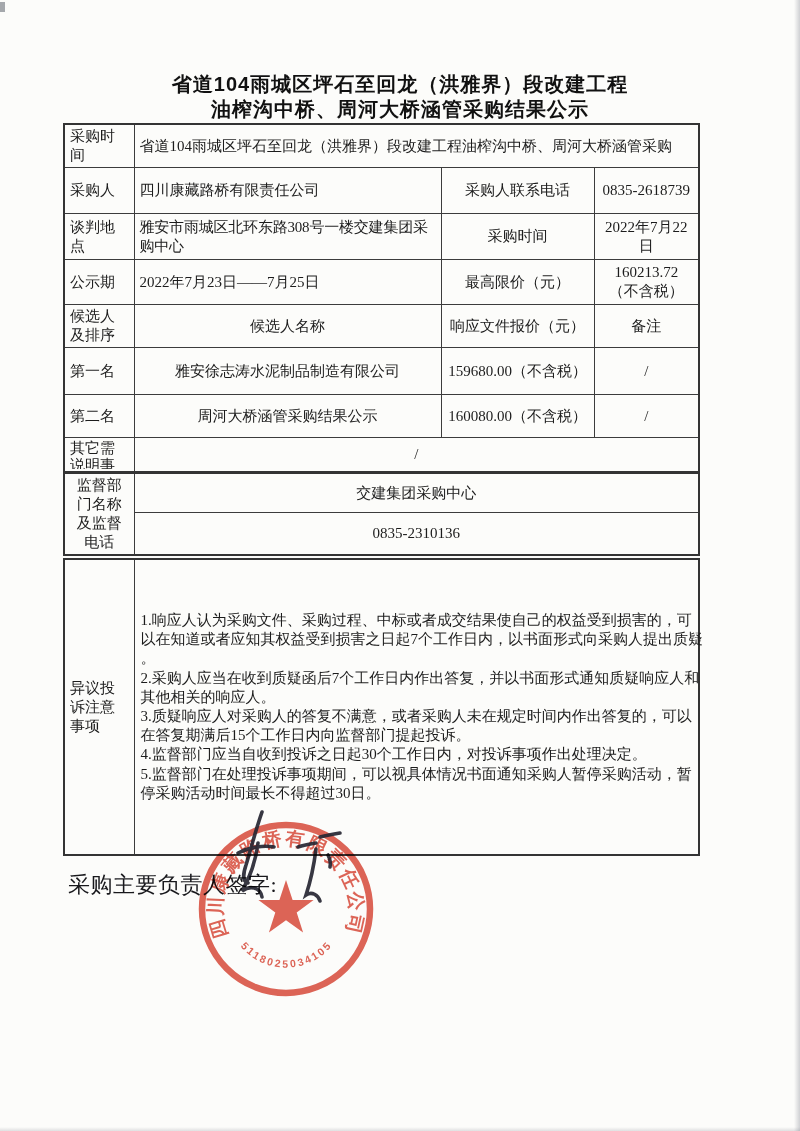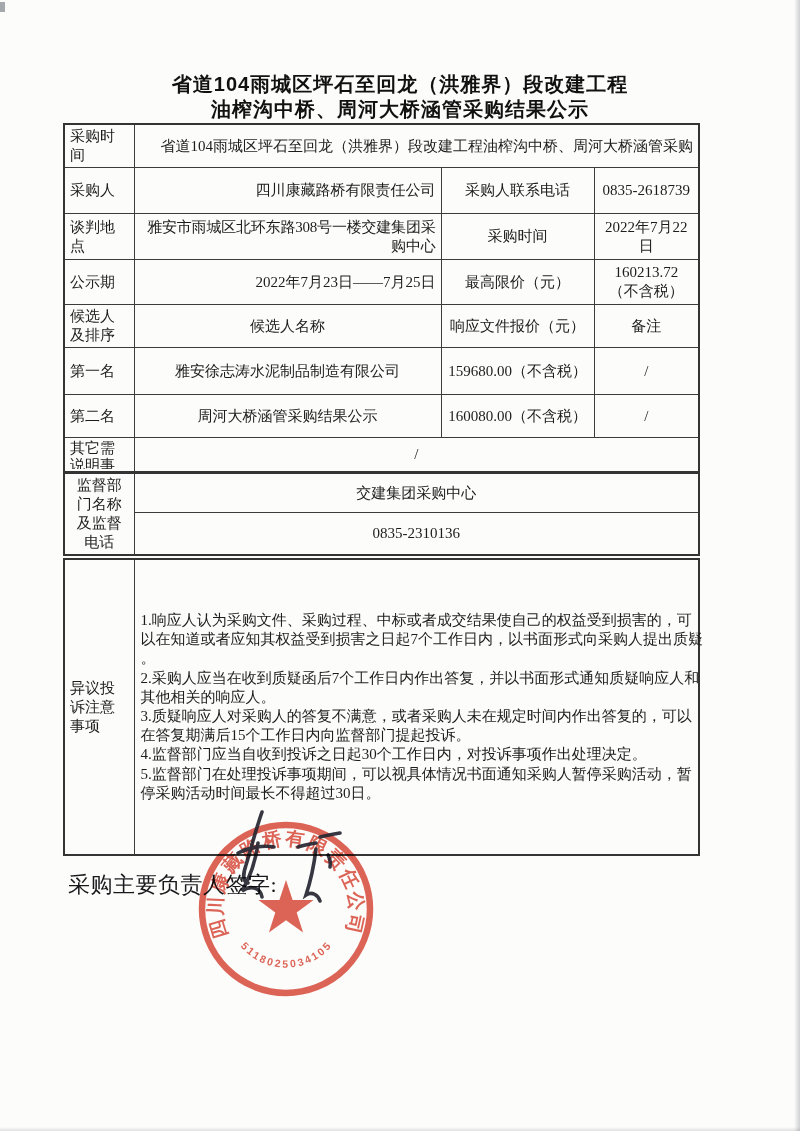--- a/index.html
+++ b/index.html
@@ -19,21 +19,21 @@
   .title{position:absolute;left:0;top:72px;width:100%;text-align:center;
     font-family:"Liberation Sans","DejaVu Sans",sans-serif;
     font-weight:700;font-size:20px;line-height:25px;letter-spacing:1px;color:#111;}
 
   table.t{position:absolute;left:63px;border-collapse:collapse;table-layout:fixed;width:635px;}
   table.t td{border:1.6px solid #3c3c3c;font-size:15px;color:#1c1c1c;
     padding:2px 5px;vertical-align:middle;line-height:19px;}
   table.t{border:2px solid #343434;}
   td.lab{padding:2px 3px;}
   td.c{text-align:center;}
-  td.l{text-align:right;}
+  td.l{text-align:left;}
 
   .t1{top:123px;}
   .t1 tr:nth-child(1) td{height:36px;}
   .t1 tr:nth-child(2) td{height:41px;}
   .t1 tr:nth-child(3) td{height:41px;}
   .t1 tr:nth-child(4) td{height:40px;}
   .t1 tr:nth-child(5) td{height:36px;}
   .t1 tr:nth-child(6) td{height:42px;}
   .t1 tr:nth-child(7) td{height:38px;}
   .t1 tr:nth-child(8) td{height:28px;}

